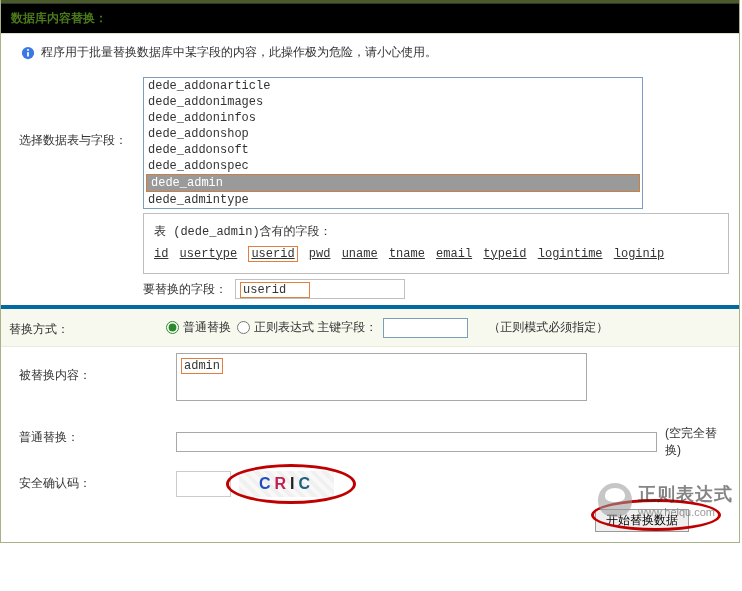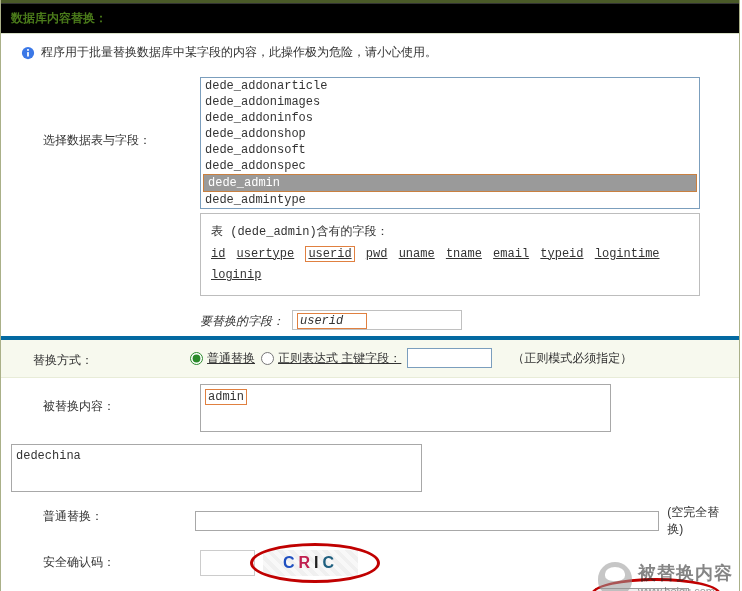--- a/index.html
+++ b/index.html
@@ -3,34 +3,34 @@
 <meta charset="utf-8">
 <style>
 * { box-sizing: border-box; margin: 0; padding: 0; }
 body { font-family: "SimSun", "宋体", Arial, sans-serif; font-size: 12px; color: #333; background: #fff; width: 742px; }
 .topbar { height: 4px; background: #4a5a28; border-bottom: 1px solid #333; }
 .title-bar { background: #000000; padding: 6px 10px; color: #4a7a1a; font-weight: bold; border-bottom: 1px solid #d8e0c8; }
 .warning-row { padding: 10px 10px 10px 20px; display: flex; align-items: center; gap: 6px; }
 .info-icon-svg { width: 14px; height: 14px; }
 .content { padding: 0 10px; }
 .row { display: flex; padding: 6px 0; }
-.label-col { width: 165px; padding-left: 8px; padding-top: 4px; color: #333; margin-left: 24px; }
+.label-col { width: 165px; padding-left: 8px; padding-top: 4px; color: #333; }
 .field-col { flex: 1; }
 .listbox { width: 500px; height: 132px; border: 1px solid #7b9ebd; background: #fff; overflow-y: scroll; font-family: "Courier New", monospace; font-size: 12px; position: relative; }
 .listbox .opt { padding: 1px 4px; white-space: nowrap; }
 .listbox .sel { background: #9a9a9a; color: #fff; border: 1px solid #c98040; margin: 0 2px; }
-.fields-box { width: 500px; border: 1px solid #bdbdbd; padding: 8px 10px; font-family: "Courier New", monospace; line-height: 1.8; background: #fff; margin-top: 4px; }
+.fields-box { width: 586px; border: 1px solid #bdbdbd; padding: 8px 10px; font-family: "Courier New", monospace; line-height: 1.8; background: #fff; margin-top: 4px; }
 .fields-box .fl { text-decoration: underline; color: #333; margin-right: 4px; }
 .fields-box .hl { border: 1px solid #e08040; padding: 0 2px; }
-.replace-field-row { margin-top: 14px; display: flex; align-items: flex-end; gap: 8px; font-style: italic; }
+.replace-field-row { margin-top: 5px; display: flex; align-items: center; gap: 8px; }
 .tiny-input { border: 1px solid #c0c0c0; padding: 2px 4px; font-family: "Courier New", monospace; font-size: 12px; height: 20px; width: 170px; }
 .hl-input { border: 1px solid #e08040; width: 70px; display: inline-block; padding: 0 2px; font-family: "Courier New", monospace; }
 .mode-row { background: #f7f9ee; border-top: 4px solid #0369a1; border-bottom: 1px solid #e8ecd8; padding: 8px 0; display: flex; align-items: center; }
 .mode-options { display: flex; align-items: center; gap: 6px; flex-wrap: wrap; }
-.radio-wrap { display: inline-flex; align-items: center; gap: 4px; text-decoration: underline; }
+.radio-wrap { display: inline-flex; align-items: center; gap: 4px; }
 input[type=radio] { accent-color: #2a8a2a; width: 13px; height: 13px; }
 .pk-input { border: 1px solid #7b9ebd; height: 20px; width: 85px; }
 .note { margin-left: 14px; }
 .textarea-like { width: 411px; height: 48px; border: 1px solid #a8a8a8; padding: 4px; font-family: "Courier New", monospace; font-size: 12px; resize: none; }
 .hl-text { color: #333; border: 1px solid #e08040; padding: 0 2px; display: inline-block; }
 .cond-input { width: 510px; height: 20px; border: 1px solid #a8a8a8; }
 .after-note { margin-left: 8px; }
 .captcha-box { border: 1px solid #ccc; height: 26px; width: 55px; display: inline-block; }
 .captcha-wrap { display: flex; align-items: center; gap: 8px; position: relative; }
 .captcha-img { display: inline-flex; align-items: center; justify-content: center; width: 95px; height: 26px; font-family: Arial; font-size: 16px; font-weight: bold; letter-spacing: 4px; background: repeating-linear-gradient(45deg,#f8f8f8,#f8f8f8 4px,#f0f0f0 4px,#f0f0f0 8px); }
@@ -115,23 +115,20 @@
 <div class="content">
 
 <div class="row">
   <div class="label-col" style="padding-top:14px">被替换内容：</div>
   <div class="field-col">
     <div class="textarea-like"><span class="hl-text">admin</span></div>
   </div>
 </div>
 
 <div class="row">
-  <div class="field-col">
-    <div class="textarea-like"><span>dedechina</span></div>
-  </div>
 </div>
 
 <div class="row">
   <div class="label-col">普通替换：</div>
   <div class="field-col" style="display:flex;align-items:center">
     <input class="cond-input" style="">
     <span class="after-note">(空完全替换)</span>
   </div>
 </div>
 
@@ -154,18 +151,18 @@
 <div class="submit-row">
   <button class="submit-btn">开始替换数据</button>
   <div class="ellipse ellipse-submit"></div>
 </div>
 
 </div>
 
 <div class="watermark">
   <div class="wm-logo"></div>
   <div class="wm-text">
-    <div class="cn">被替换内容</div>
+    <div class="cn">正则表达式</div>
     <div class="en">www.heiqu.com</div>
   </div>
 </div>
 
 </div>
 
 </body></html>

